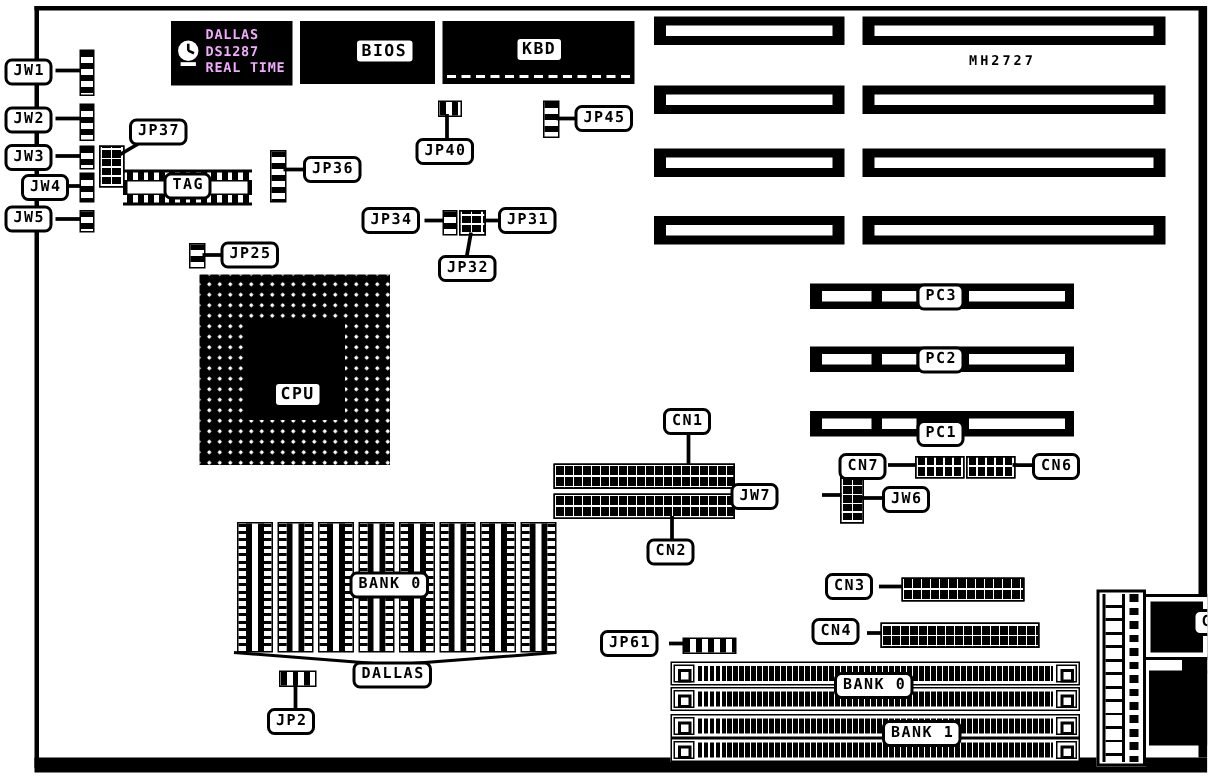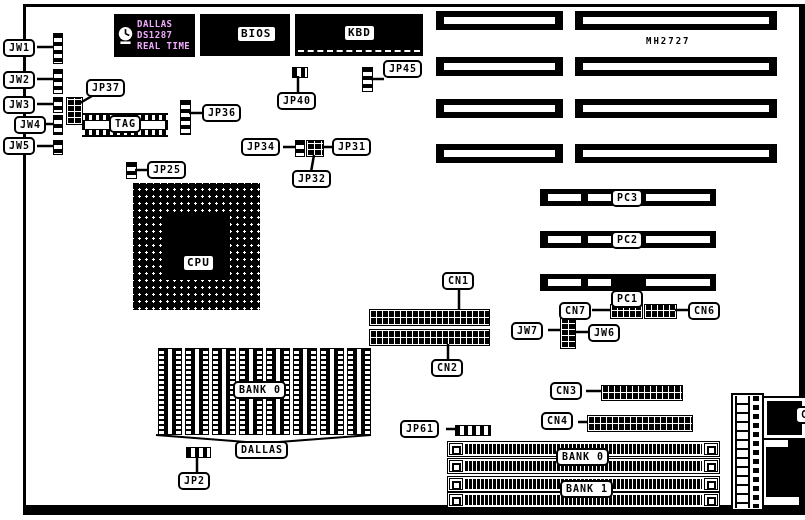--- a/index.html
+++ b/index.html
@@ -147,21 +147,21 @@
   <div class="chip" style="left:200px;top:14px;width:90px;height:42px"></div>
   <div class="chip-lbl" style="left:238px;top:27px">BIOS</div>
   <div class="chip" style="left:295px;top:14px;width:128px;height:42px">
     <div class="kbd-dash"></div>
   </div>
   <div class="chip-lbl" style="left:345px;top:26px">KBD</div>
 
   <div class="hstrip" style="left:292px;top:67px;width:14px;height:9px"></div>
   <div class="lbl" style="left:277px;top:92px">JP40</div>
   <div class="vstrip" style="left:362px;top:67px;width:9px;height:23px"></div>
-  <div class="lbl" style="left:383px;top:60px">JP45</div>
+  <div class="lbl" style="left:383px;top:70px">JP45</div>
 
   <div class="lbl" style="left:86px;top:79px">JP37</div>
   <div class="jgrid" style="left:66px;top:97px;width:15px;height:26px"></div>
 
   <div class="tag-chip" style="left:82px;top:113px;width:86px;height:24px">
     <div class="tag-band"></div>
   </div>
   <div class="lbl" style="left:109px;top:115px">TAG</div>
 
   <div class="vstrip" style="left:180px;top:100px;width:9px;height:33px"></div>
@@ -216,32 +216,32 @@
     <i class="ps" style="left:8px;width:33px"></i>
       <i class="ps" style="left:48px;width:23px"></i>
       <i class="ps" style="left:106px;width:64px"></i>
   </div>
   <div class="lbl" style="left:611px;top:231px">PC2</div>
   <div class="pcslot" style="left:540px;top:274px;width:176px;height:17px">
     <i class="ps" style="left:8px;width:33px"></i>
       <i class="ps" style="left:48px;width:23px"></i>
       <i class="ps" style="left:106px;width:64px"></i>
   </div>
-  <div class="lbl" style="left:611px;top:290px">PC1</div>
+  <div class="lbl" style="left:611px;top:280px">PC1</div>
 
   <div class="lbl" style="left:442px;top:272px">CN1</div>
   <div class="hdr" style="left:369px;top:309px;width:119px;height:15px"></div>
   <div class="hdr" style="left:369px;top:329px;width:119px;height:15px"></div>
   <div class="lbl" style="left:431px;top:359px">CN2</div>
 
   <div class="lbl" style="left:559px;top:302px">CN7</div>
   <div class="hdr" style="left:610px;top:304px;width:31px;height:13px"></div>
   <div class="hdr" style="left:644px;top:304px;width:31px;height:13px"></div>
   <div class="lbl" style="left:688px;top:302px">CN6</div>
-  <div class="lbl" style="left:511px;top:322px">JW7</div>
+  <div class="lbl" style="left:487px;top:322px">JW7</div>
   <div class="jgrid" style="left:560px;top:318px;width:14px;height:29px"></div>
   <div class="lbl" style="left:588px;top:324px">JW6</div>
 
   <div class="cache-chip" style="left:158px;top:348px;width:22px;height:85px"></div>
   <div class="cache-chip" style="left:185px;top:348px;width:22px;height:85px"></div>
   <div class="cache-chip" style="left:212px;top:348px;width:22px;height:85px"></div>
   <div class="cache-chip" style="left:239px;top:348px;width:22px;height:85px"></div>
   <div class="cache-chip" style="left:266px;top:348px;width:22px;height:85px"></div>
   <div class="cache-chip" style="left:293px;top:348px;width:22px;height:85px"></div>
   <div class="cache-chip" style="left:320px;top:348px;width:22px;height:85px"></div>
@@ -274,21 +274,21 @@
     <i class="latch l"></i>
       <i class="simm-bar"></i>
       <i class="latch r"></i>
     </div>
   <div class="simm" style="left:447px;top:492px;width:271px;height:14px">
     <i class="latch l"></i>
       <i class="simm-bar"></i>
       <i class="latch r"></i>
     </div>
   <div class="lbl" style="left:556px;top:448px">BANK 0</div>
-  <div class="lbl" style="left:560px;top:480px">BANK 1</div>
+  <div class="lbl" style="left:588px;top:480px">BANK 1</div>
 
   <div class="pwr" style="left:731px;top:393px;width:29px;height:114px">
     <i class="pwr-l"></i>
       <i class="pwr-r"></i>
   </div>
 
   <div class="cn5-cut" style="left:762px;top:396px;width:41px;height:40px">
     <div class="cn5-plate"></div>
   </div>
   <div class="lbl" style="left:795px;top:406px">CN5</div>

